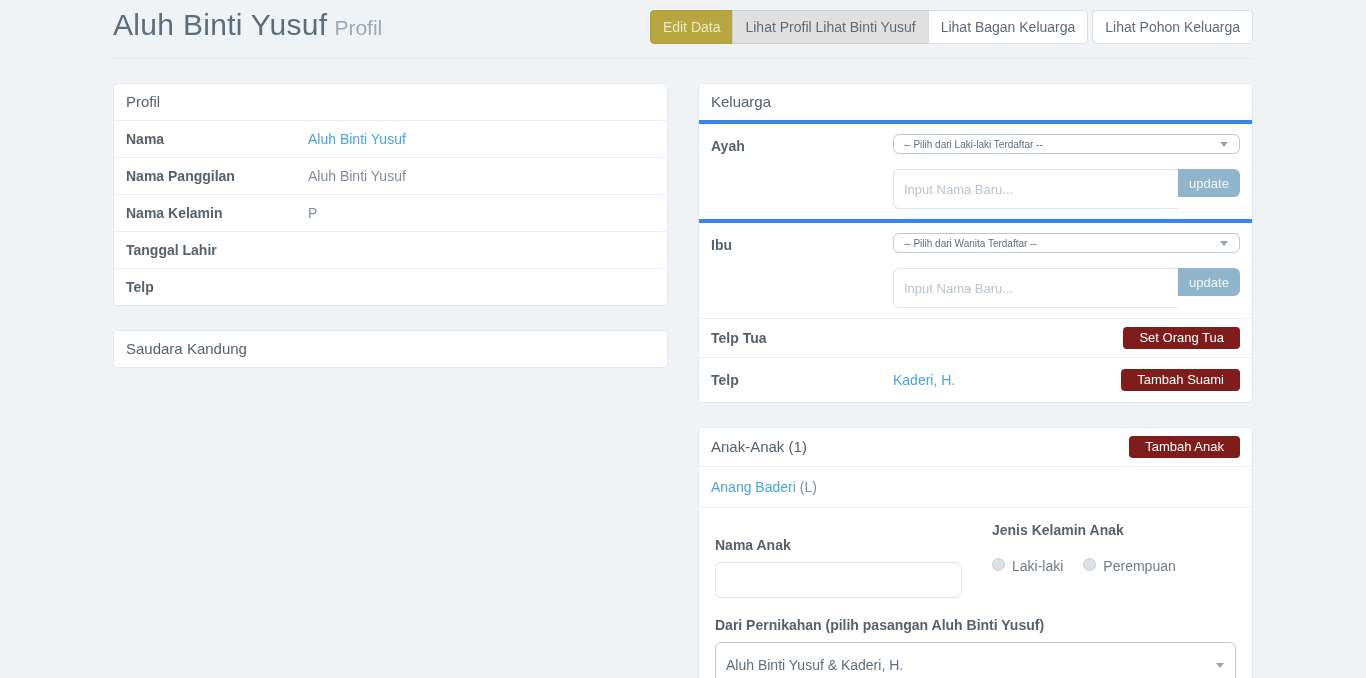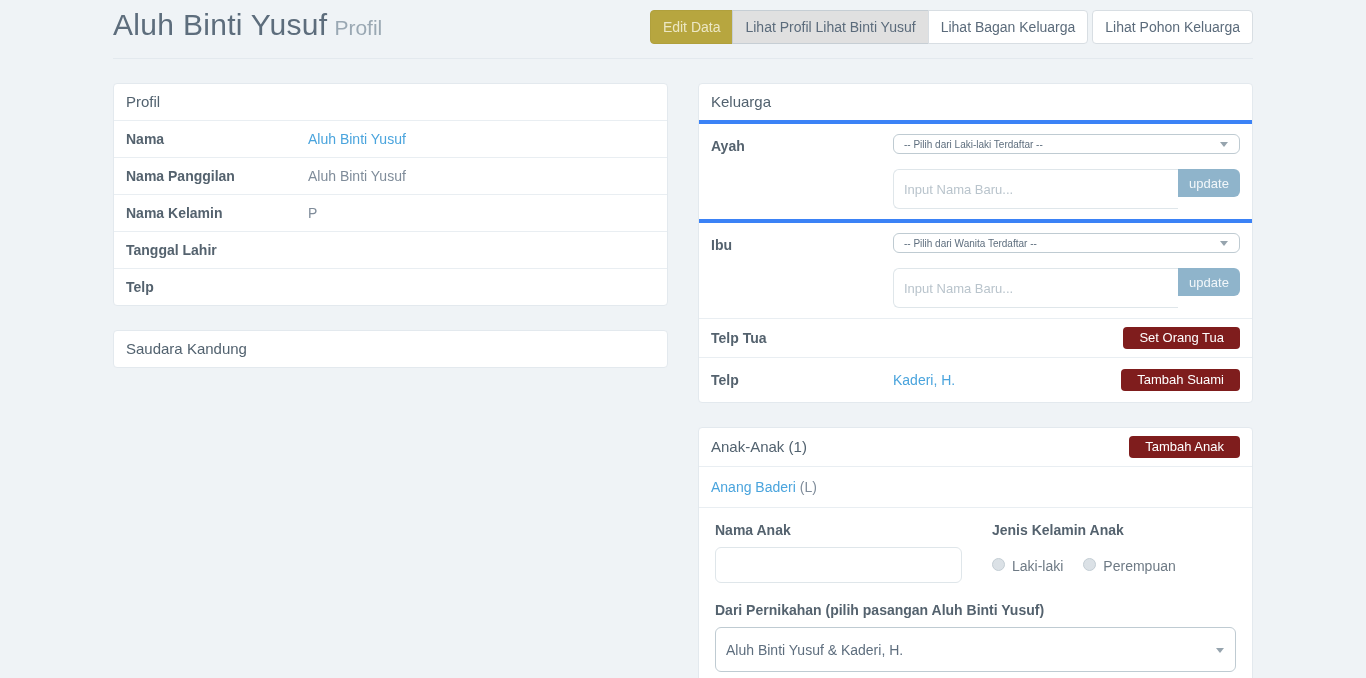--- a/index.html
+++ b/index.html
@@ -85,21 +85,21 @@
   .spacer { flex: 1; }
   .btn-green-sm {
     background: #7f1d1d; color: #fff; border: none; border-radius: 4px;
     font-family: inherit; font-size: 13px; padding: 3px 16px; line-height: 16px; cursor: pointer; white-space: nowrap;
   }
 
   
   .child-row { padding: 12px; border-top: 1px solid #e9eef2; color: #7f8c9a; }
   .anak-form { padding: 14px 16px 16px; border-top: 1px solid #e9eef2; }
   .form-grid { display: flex; }
-  .field-left { width: 247px; margin-right: 30px; flex-shrink: 0; }
+  .field-left { width: 247px; margin-right: 30px; flex-shrink: 0; margin-top: 15px; }
   .field-right { flex: 1; }
   .form-label { display: block; font-weight: bold; color: #54626e; margin-bottom: 9px; }
   .text-input {
     width: 100%; height: 36px; padding: 4px 10px; font-family: inherit; font-size: 14px;
     color: #5e6e7e; border: 1px solid #dfe6ea; border-radius: 6px; outline: none; background: #fff;
   }
   .radio-row { display: flex; gap: 20px; padding-top: 11px; color: #6e7a85; }
   .radio-opt { display: inline-flex; align-items: flex-start; gap: 7px; cursor: pointer; }
   .radio-circle {
     width: 13px; height: 13px; border-radius: 50%;

